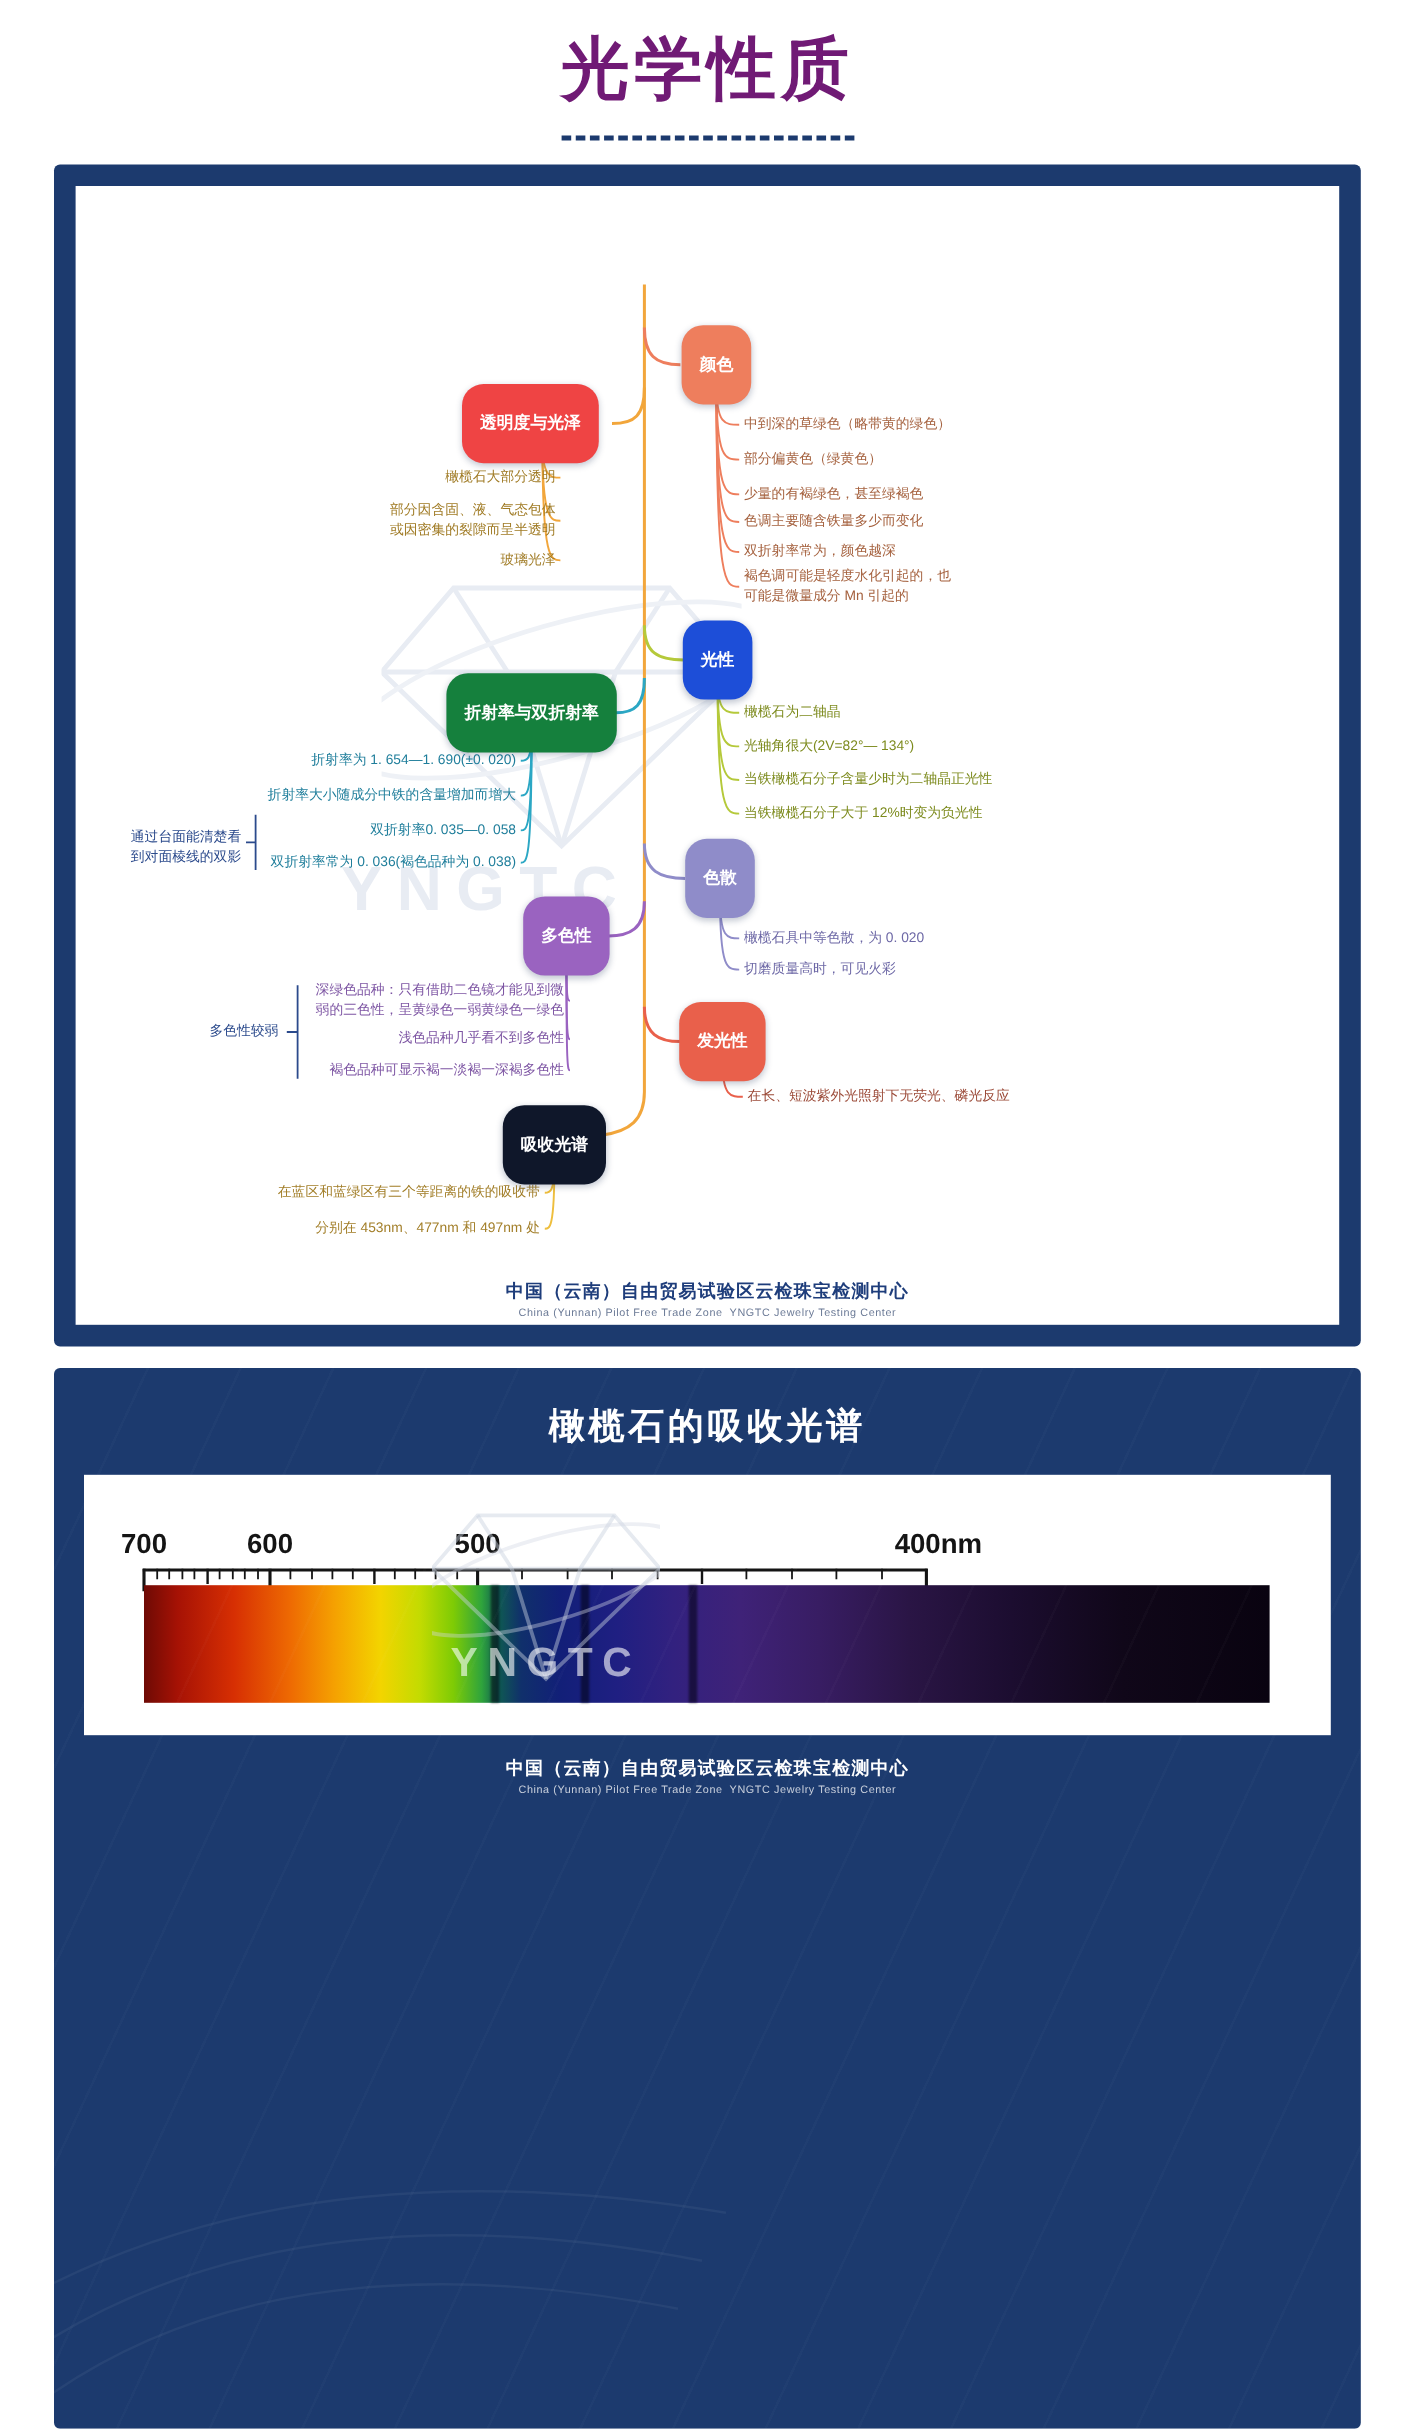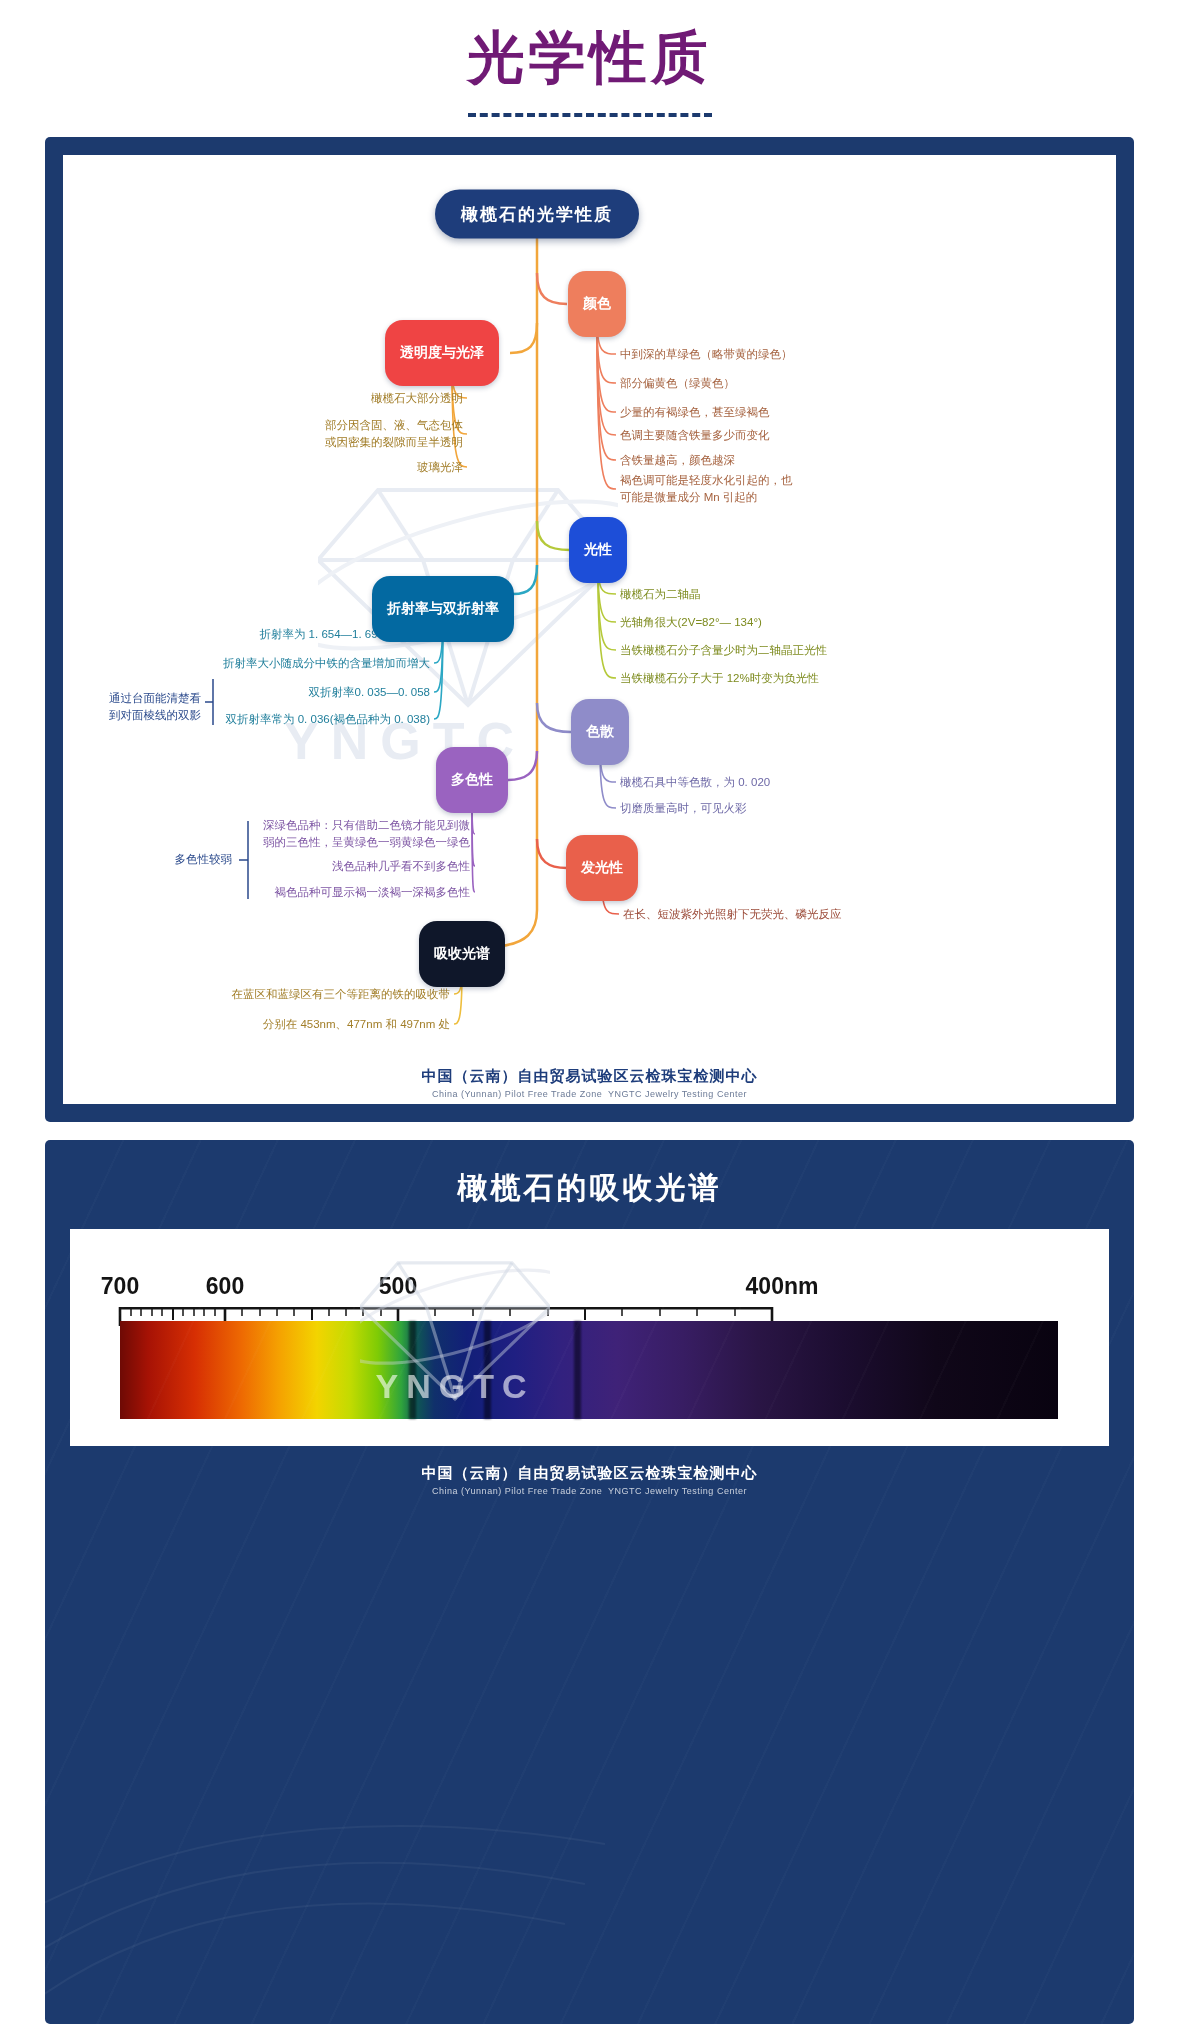--- a/index.html
+++ b/index.html
@@ -157,35 +157,34 @@
         <path d="M399 815 C399 839 395 839 391 839"></path>
           <path d="M399 815 C399 869 395 869 391 869"></path>
       </g>
 
       <g stroke="#2b4a8c" stroke-width="1.5" fill="none">
         <path d="M150 524 L150 570 M150 547 L142 547"></path>
         <path d="M185 666 L185 744 M185 705 L176 705"></path>
       </g>
     </svg>
 
-    <div class="node root" style="left:474px; top:59px;">橄榄石的光学性质</div>
     <div class="node" style="left:534px; top:149px; background:#ee7e5d;">颜色</div>
     <div class="node" style="left:379px; top:198px; background:#ef4444;">透明度与光泽</div>
     <div class="node" style="left:535px; top:395px; background:#1d4ed8;">光性</div>
-    <div class="node" style="left:380px; top:454px; background:#0369a1;">折射率与双折射率</div>
+    <div class="node" style="left:380px; top:439px; background:#15803d;">折射率与双折射率</div>
     <div class="node" style="left:537px; top:577px; background:#8f8cc9;">色散</div>
     <div class="node" style="left:409px; top:625px; background:#9a63c0;">多色性</div>
     <div class="node" style="left:539px; top:713px; background:#e9604b;">发光性</div>
     <div class="node" style="left:399px; top:799px; background:#0f172a;">吸收光谱</div>
 
     <div class="mitem" style="left:557px; top:199px; color:#a5613e;">中到深的草绿色（略带黄的绿色）</div>
     <div class="mitem" style="left:557px; top:228px; color:#a5613e;">部分偏黄色（绿黄色）</div>
     <div class="mitem" style="left:557px; top:257px; color:#a5613e;">少量的有褐绿色，甚至绿褐色</div>
     <div class="mitem" style="left:557px; top:280px; color:#a5613e;">色调主要随含铁量多少而变化</div>
-    <div class="mitem" style="left:557px; top:305px; color:#a5613e;">含铁量越高，颜色越深</div>
+    <div class="mitem" style="left:557px; top:305px; color:#a5613e;">双折射率常为，颜色越深</div>
     <div class="mitem wrap" style="left:557px; top:334px; width:182px; color:#a5613e;">褐色调可能是轻度水化引起的，也可能是微量成分 Mn 引起的</div>
 
     <div class="mitem left-side" style="right:653px; top:243px; color:#a07b25;">橄榄石大部分透明</div>
     <div class="mitem left-side wrap" style="right:653px; top:279px; width:145px; color:#a07b25;">部分因含固、液、气态包体或因密集的裂隙而呈半透明</div>
     <div class="mitem left-side" style="right:653px; top:312px; color:#a07b25;">玻璃光泽</div>
 
     <div class="mitem" style="left:557px; top:439px; color:#7d8b1e;">橄榄石为二轴晶</div>
     <div class="mitem" style="left:557px; top:467px; color:#7d8b1e;">光轴角很大(2V=82°— 134°)</div>
     <div class="mitem" style="left:557px; top:495px; color:#7d8b1e;">当铁橄榄石分子含量少时为二轴晶正光性</div>
     <div class="mitem" style="left:557px; top:523px; color:#7d8b1e;">当铁橄榄石分子大于 12%时变为负光性</div>

